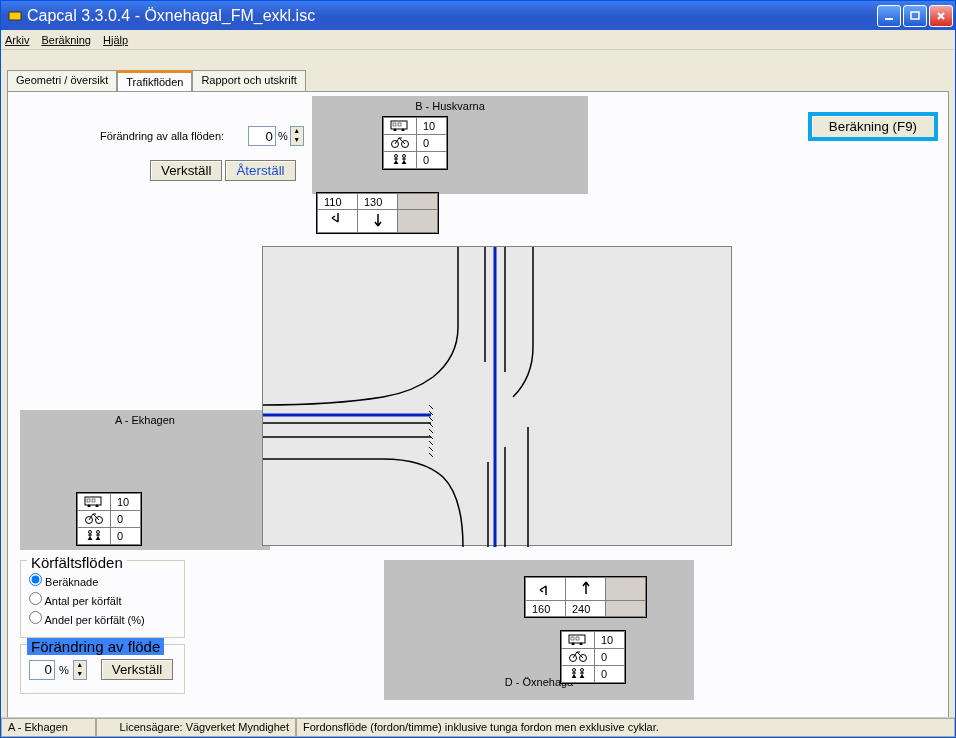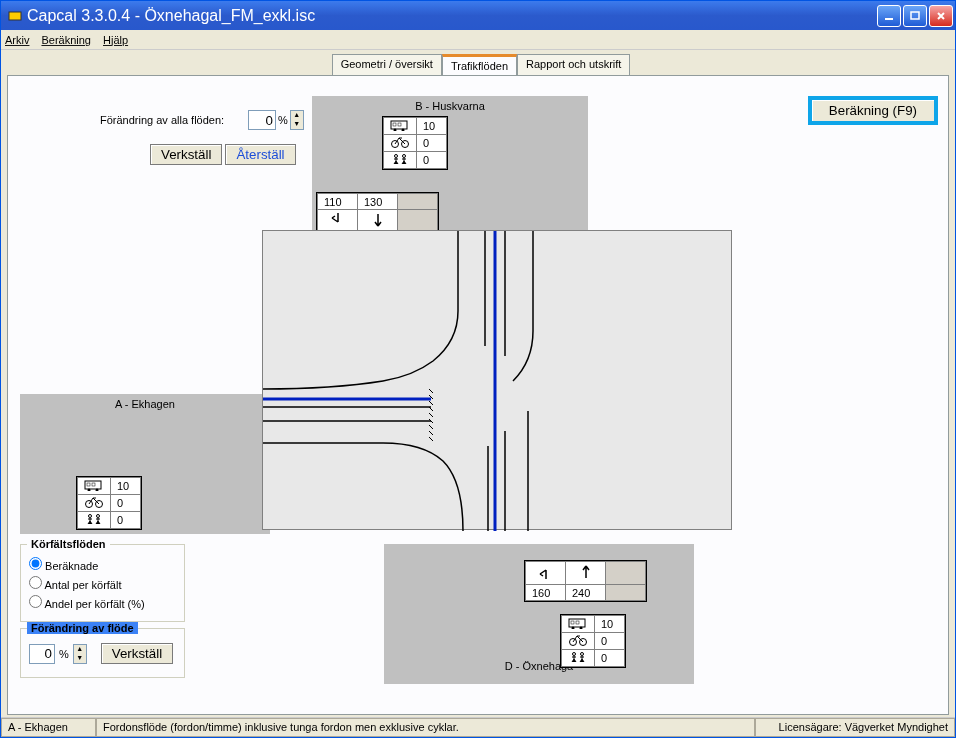--- a/index.html
+++ b/index.html
@@ -8,35 +8,35 @@
 .titlebar { height: 29px; background: linear-gradient(to bottom, #3c7bed 0%, #2b5acc 50%, #2858cc 100%); display: flex; align-items: center; padding: 0 2px 0 6px; }
 .titlebar-icon { width: 16px; height: 16px; margin-right: 4px; display: inline-flex; align-items: center; justify-content: center; }
 .title-text { color: white; font-weight: normal; font-size: 16px; flex: 1; }
 .win-btns { display: flex; gap: 2px; }
 .win-btn { width: 24px; height: 22px; border-radius: 3px; border: 1px solid #fff; display: flex; align-items: center; justify-content: center; font-weight: bold; color: white; font-size: 12px; }
 .win-btn.min { background: linear-gradient(to bottom, #6ba6f7, #1e5bd6); }
 .win-btn.max { background: linear-gradient(to bottom, #6ba6f7, #1e5bd6); }
 .win-btn.close { background: linear-gradient(to bottom, #f6a6a6, #d62b1e); }
 .menubar { height: 20px; background: #ece9d8; display: flex; align-items: center; padding-left: 4px; gap: 12px; border-bottom: 1px solid #ccc; }
 .menu-item { text-decoration: underline; text-decoration-color: #1a1a1a; cursor: default; }
-.tab-strip { display: flex; margin-top: 4px; margin-left: 6px; justify-content: center; }
+.tab-strip { display: flex; margin-top: 20px; margin-left: 6px; }
 .tab { padding: 3px 8px; border: 1px solid #919b9c; border-bottom: none; background: #f5f4ea; margin-right: 0px; position: relative; cursor: default; }
 .tab.active { background: #fcfcfe; border-top: 3px solid #e68b2c; z-index: 2; }
 .tab-panel { border: 1px solid #919b9c; background: #fcfcfe; margin: 0 6px 6px 6px; height: 640px; position: relative; }
 .calc-btn { position: absolute; right: 10px; top: 20px; padding: 3px 17px; border: 4px solid #0ea5e9; background: #ece9d8; box-shadow: 1px 1px 0 #fff inset; }
-.group-box legend, .group-title { font-size: 11px; padding: 0 4px; font-weight: bold; }
+.group-box legend, .group-title { font-size: 15px; padding: 0 4px; }
 .flow-change { left: 12px; top: 20px; width: 280px; height: 60px; }
 .flow-change-label { position: absolute; left: 80px; top: 18px; }
 .num-input { width: 42px; height: 20px; border: 1px solid #7f9db9; background: white; text-align: right; padding-right: 2px; }
 .spin { display: inline-flex; flex-direction: column; width: 14px; height: 20px; vertical-align: top; border: 1px solid #7f9db9; }
 .spin div { flex: 1; background: #ece9d8; text-align: center; font-size: 7px; line-height: 8px; }
 .btn { padding: 2px 10px; border: 1px solid #7a7a7a; background: #ece9d8; box-shadow: 1px 1px 0 #fff inset; }
 .btn.disabled { color: #1d4ed8; }
 .approach-box { position: absolute; background: #c0c0c0; }
-.approach-b { left: 304px; top: 20px; width: 276px; height: 138px; }
+.approach-b { left: 304px; top: 4px; width: 276px; height: 98px; }
 .approach-b .appr-title { position: absolute; left: 50%; transform: translateX(-50%); top: 4px; }
 .approach-a { left: 12px; top: 318px; width: 250px; height: 140px; }
 .approach-a .appr-title { position: absolute; left: 50%; transform: translateX(-50%); top: 4px; }
 .approach-d { left: 376px; top: 468px; width: 310px; height: 140px; }
 .approach-d .appr-title { position: absolute; left: 50%; transform: translateX(-50%); bottom: 12px; }
 .mini-table { border: 1px solid #000; background: white; position: absolute; }
 .mini-table table { border-collapse: collapse; }
 .mini-table td { border: 1px solid #808080; padding: 1px 6px; text-align: left; font-size: 11px; height: 16px; }
 .icon-cell { width: 26px; text-align: center !important; }
 .flow-table td { width: 40px; }
@@ -319,16 +319,16 @@
             <div>▼</div>
           </div>
         <button class="btn" style="margin-left:10px;">Verkställ</button>
       </div>
     </div>
 
   </div>
 
   <div class="statusbar">
     <div class="status-cell sc1">A - Ekhagen</div>
+    <div class="status-cell sc3">Licensägare: Vägverket Myndighet</div>
     <div class="status-cell sc2">Fordonsflöde (fordon/timme) inklusive tunga fordon men exklusive cyklar.</div>
-    <div class="status-cell sc3">Licensägare: Vägverket Myndighet</div>
   </div>
 </div>
 
 </body></html>

